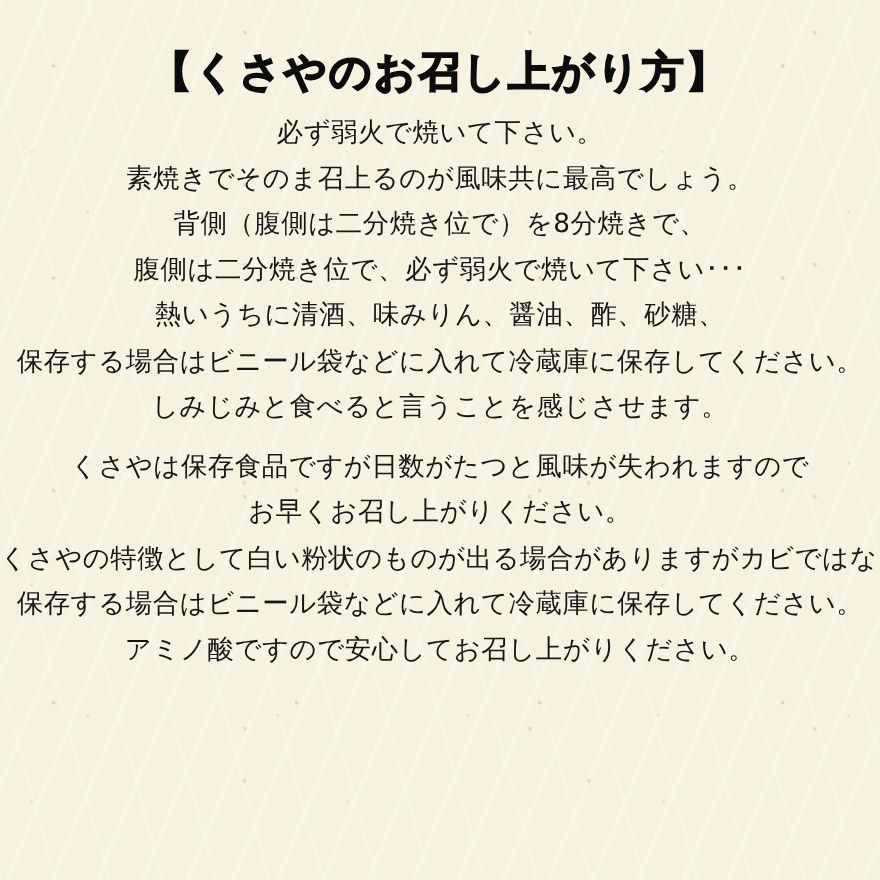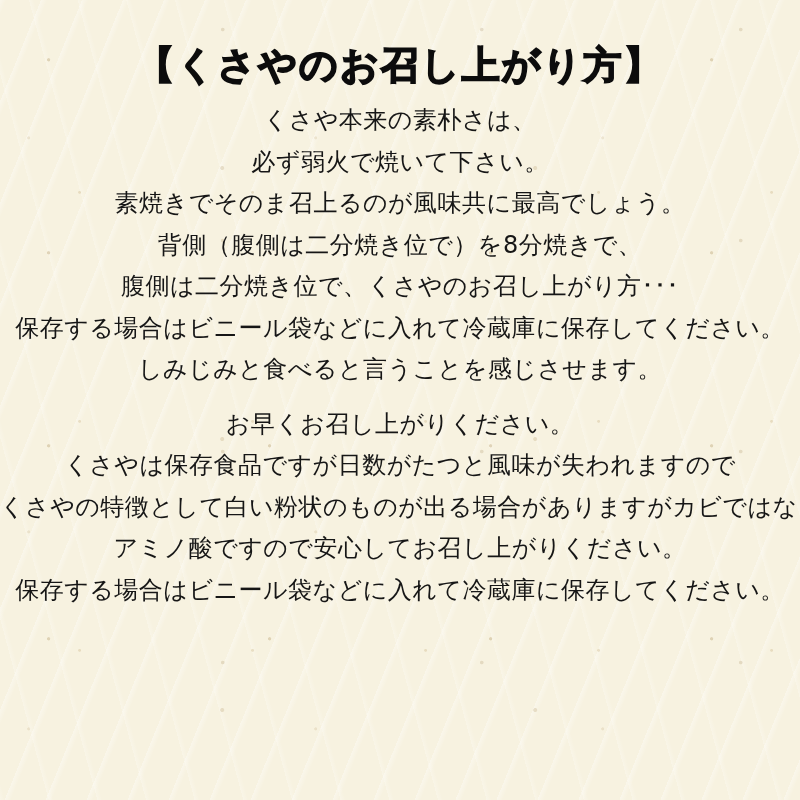--- a/index.html
+++ b/index.html
@@ -76,32 +76,32 @@
 </style>
 </head>
 <body>
 
 <div class="page">
   <div class="content">
 
     <h1 class="heading heading-1">【くさやのお召し上がり方】</h1>
 
     <div class="paragraph">
-      <div class="line">くさや本来の素朴さは、</div>
       <div class="line">必ず弱火で焼いて下さい。</div>
       <div class="line">素焼きでそのま召上るのが風味共に最高でしょう。</div>
       <div class="line">背側（腹側は二分焼き位で）を8分焼きで、</div>
-      <div class="line">腹側は二分焼き位で、くさやのお召し上がり方･･･</div>
+      <div class="line">腹側は二分焼き位で、必ず弱火で焼いて下さい･･･</div>
+      <div class="line">熱いうちに清酒、味みりん、醤油、酢、砂糖、</div>
       <div class="line">保存する場合はビニール袋などに入れて冷蔵庫に保存してください。</div>
       <div class="line">しみじみと食べると言うことを感じさせます。</div>
     </div>
 
 
     <div class="paragraph paragraph-2">
+      <div class="line">くさやは保存食品ですが日数がたつと風味が失われますので</div>
       <div class="line">お早くお召し上がりください。</div>
-      <div class="line">くさやは保存食品ですが日数がたつと風味が失われますので</div>
       <div class="line">くさやの特徴として白い粉状のものが出る場合がありますがカビではなく、</div>
+      <div class="line">保存する場合はビニール袋などに入れて冷蔵庫に保存してください。</div>
       <div class="line">アミノ酸ですので安心してお召し上がりください。</div>
-      <div class="line">保存する場合はビニール袋などに入れて冷蔵庫に保存してください。</div>
     </div>
 
   </div>
 </div>
 
 </body></html>

